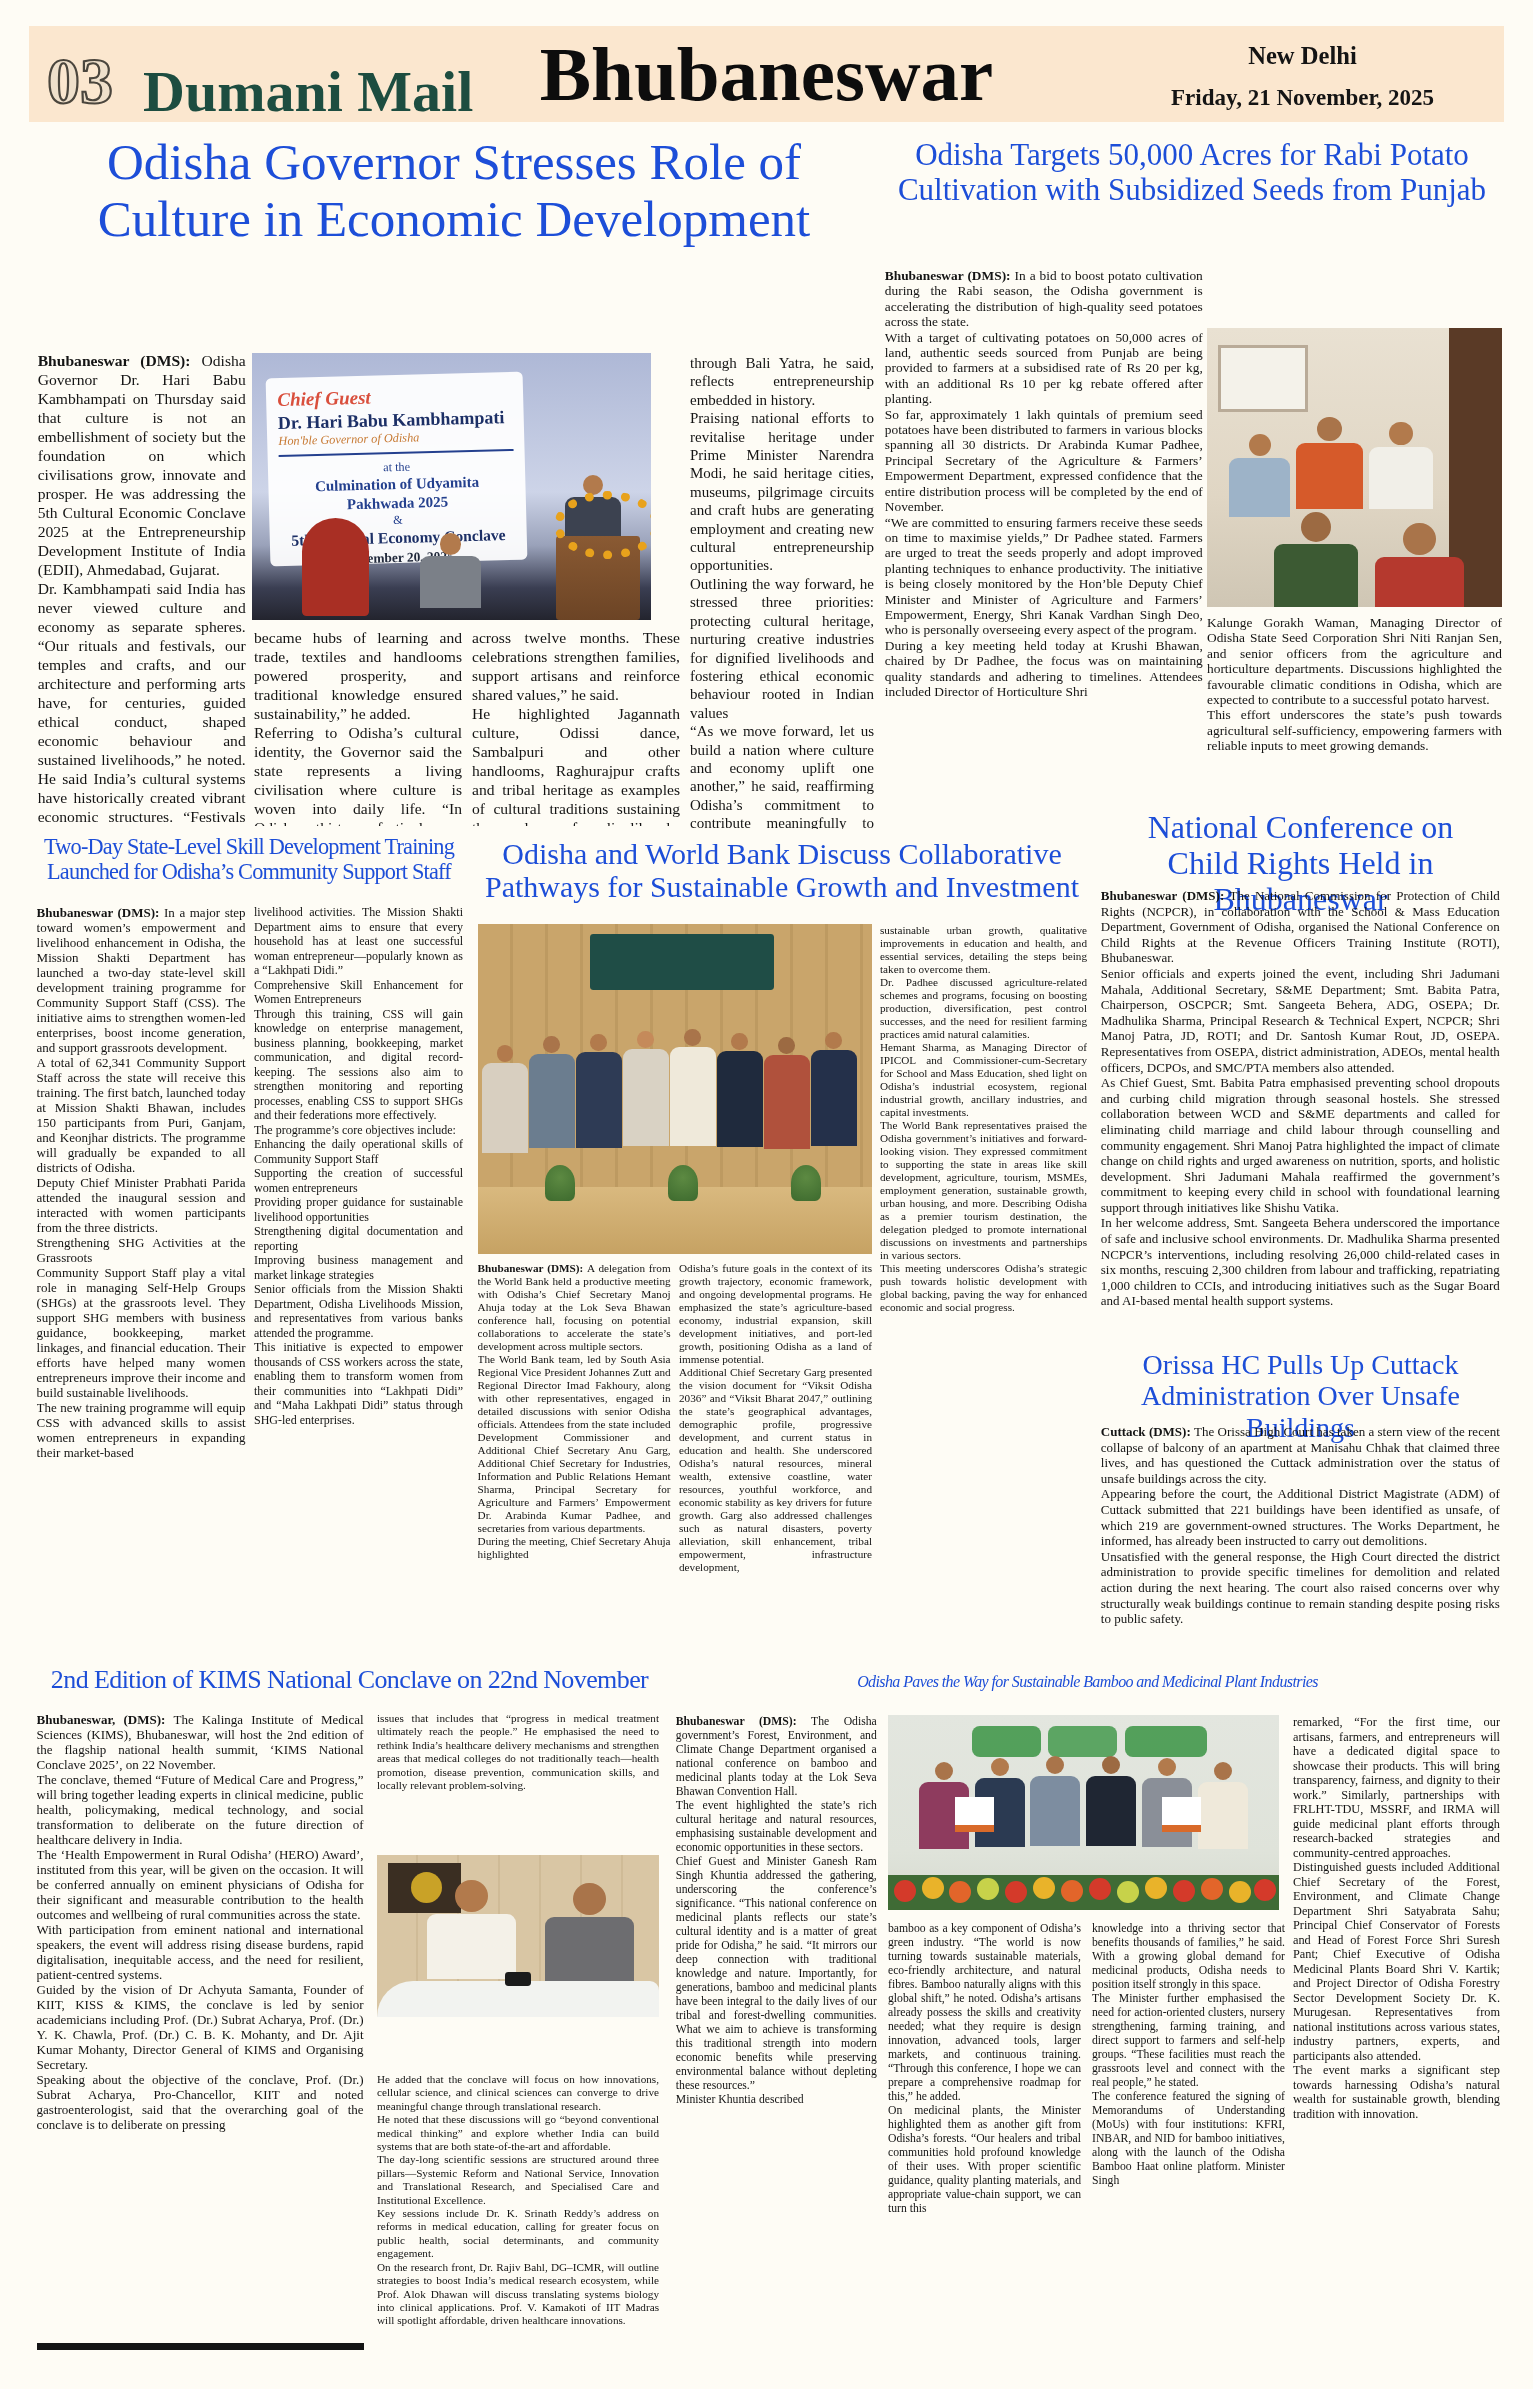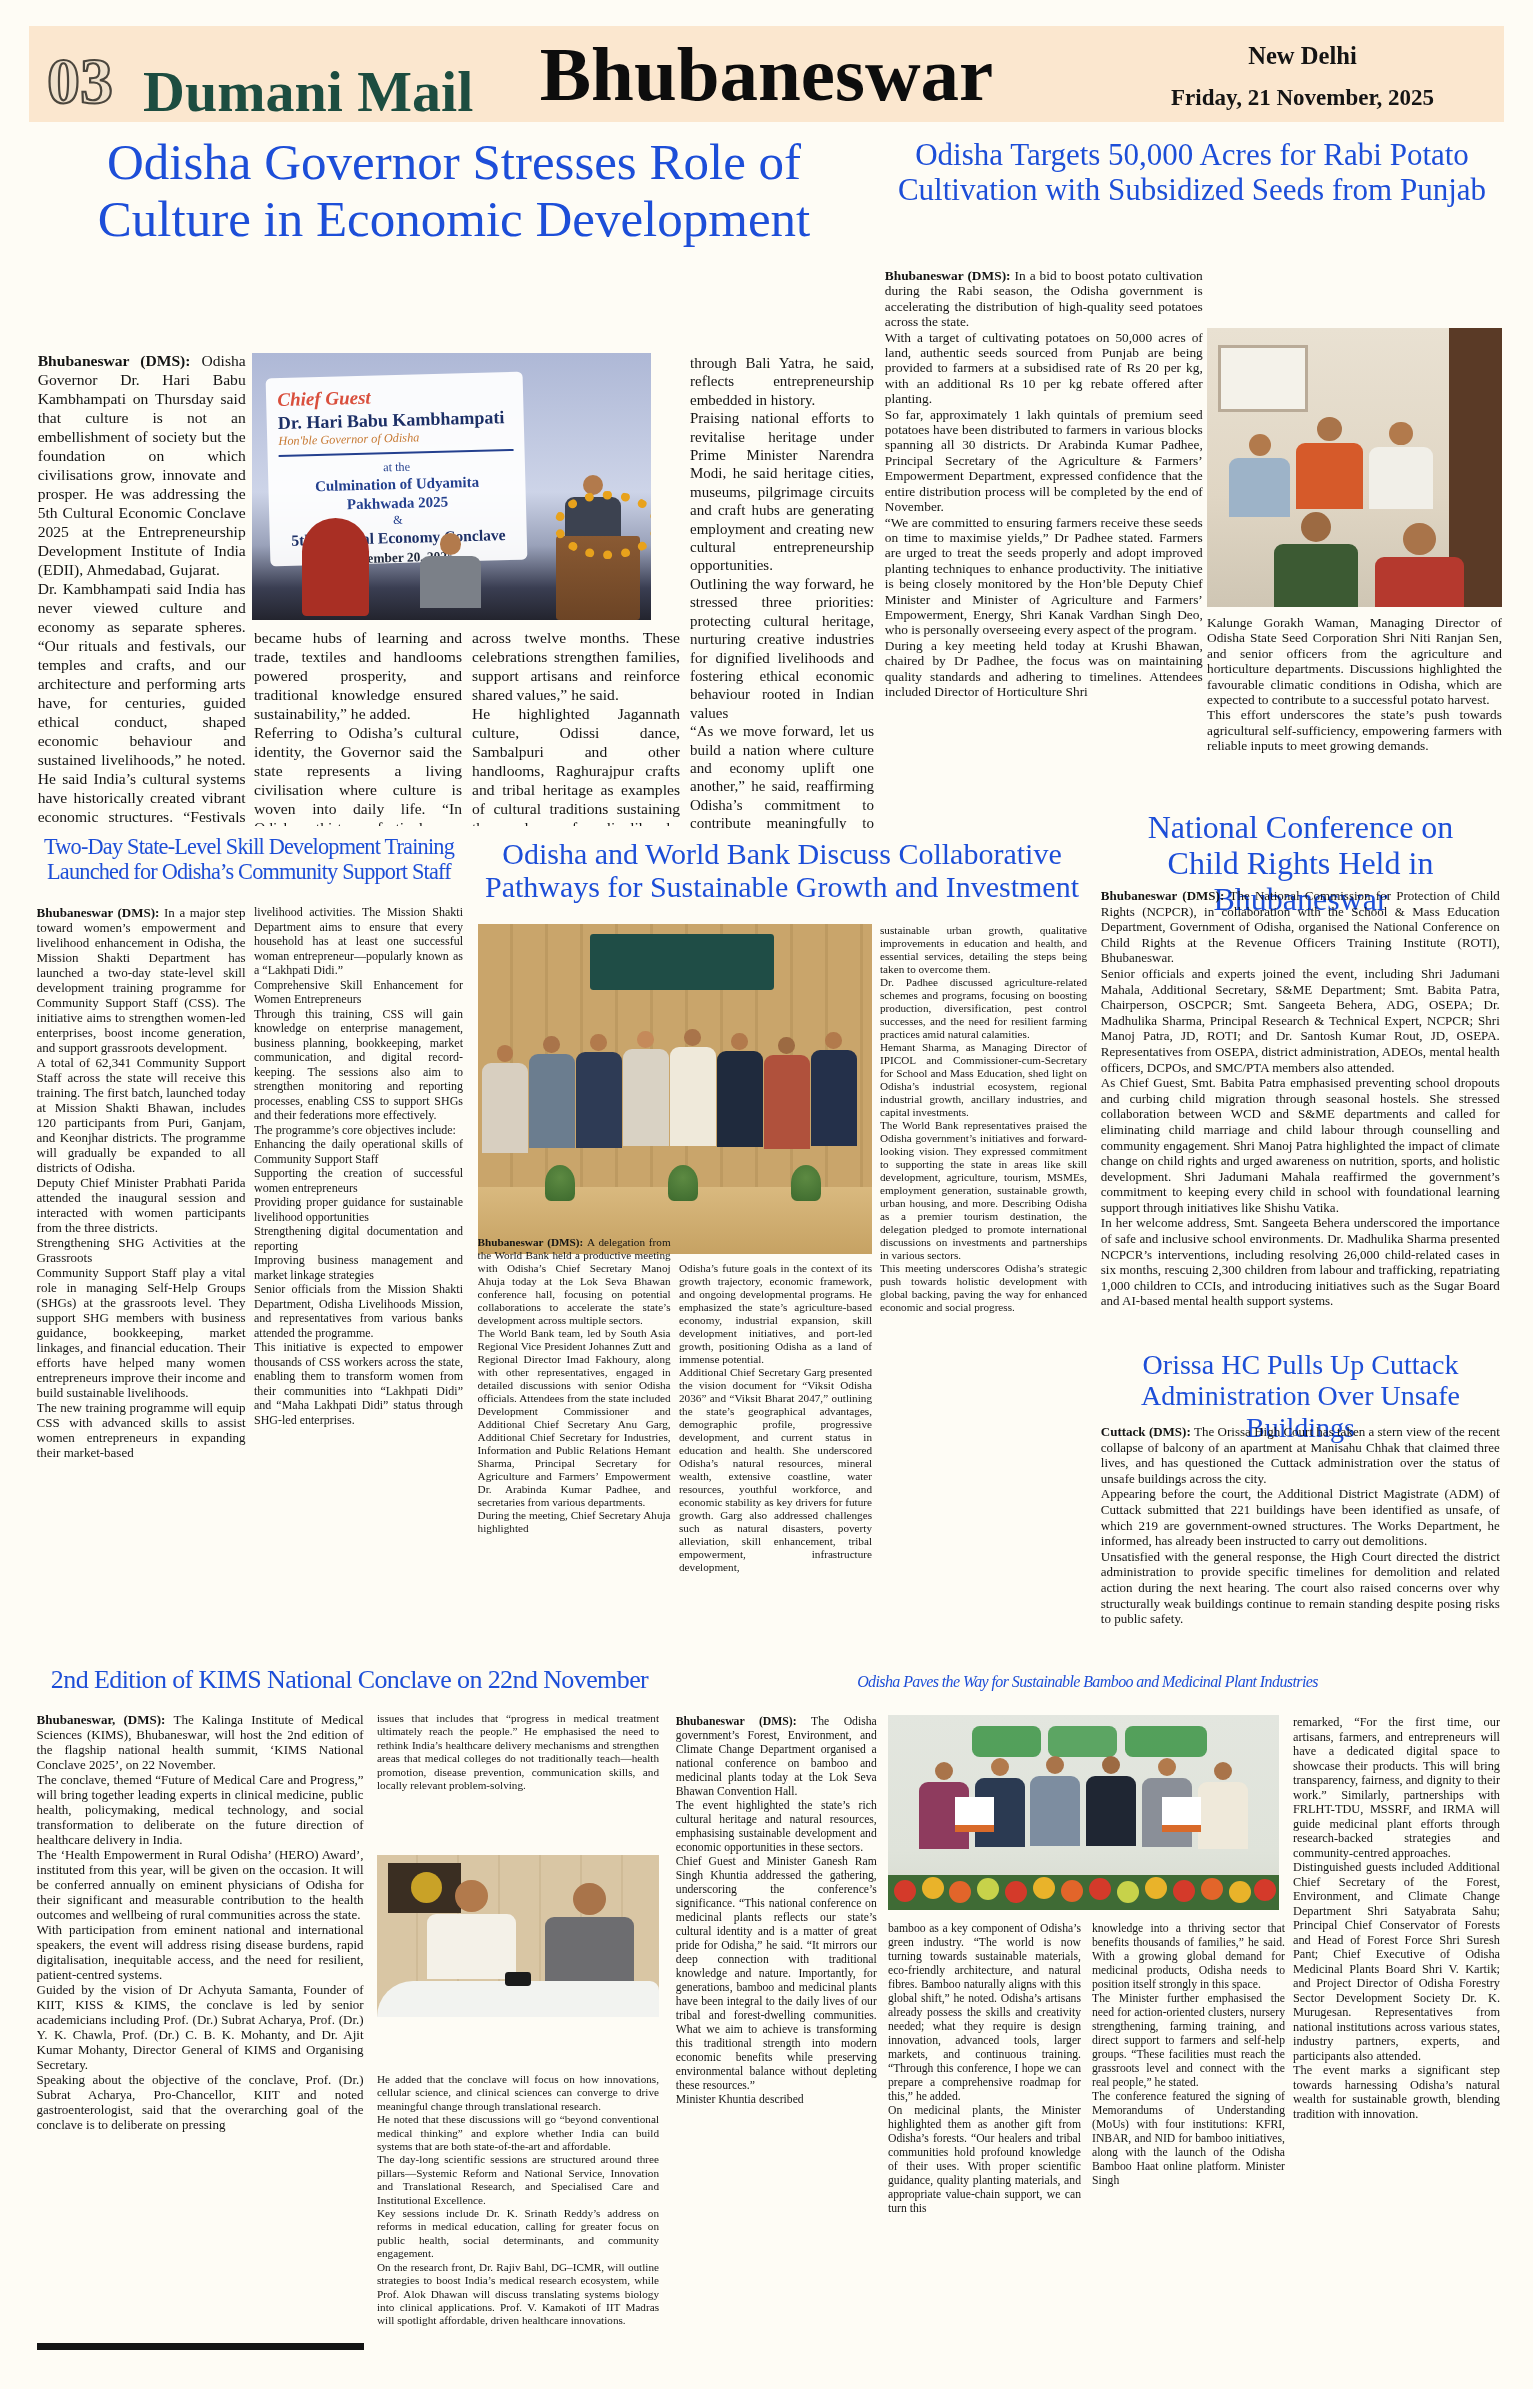--- a/index.html
+++ b/index.html
@@ -125,21 +125,21 @@
   <div class="col" style="left:325px;top:487px;width:295px;height:212px;font-size:13.4px;line-height:15.4px;">
       <p>Kalunge Gorakh Waman, Managing Director of Odisha State Seed Corporation Shri Niti Ranjan Sen, and senior officers from the agriculture and horticulture departments. Discussions highlighted the favourable climatic conditions in Odisha, which are expected to contribute to a successful potato harvest.</p>
       <p>This effort underscores the state’s push towards agricultural self-sufficiency, empowering farmers with reliable inputs to meet growing demands.</p>
     </div>
 </div>
 
 <div class="article" style="left:31px;top:832px;width:436px;height:824px;">
   <h1 class="hl" style="font-size:22.3px;letter-spacing:-0.8px;margin:2.8px 0 0 0;">Two-Day State-Level Skill Development Training Launched for Odisha’s Community Support Staff</h1>
   <div class="col" style="left:5.6px;top:73px;width:209px;height:743px;font-size:13px;line-height:15px;">
       <p><b>Bhubaneswar (DMS): </b>In a major step toward women’s empowerment and livelihood enhancement in Odisha, the Mission Shakti Department has launched a two-day state-level skill development training programme for Community Support Staff (CSS). The initiative aims to strengthen women-led enterprises, boost income generation, and support grassroots development.</p>
-      <p>A total of 62,341 Community Support Staff across the state will receive this training. The first batch, launched today at Mission Shakti Bhawan, includes 120 participants from Puri, Ganjam, and Keonjhar districts. The programme will gradually be expanded to all districts of Odisha.</p>
+      <p>A total of 62,341 Community Support Staff across the state will receive this training. The first batch, launched today at Mission Shakti Bhawan, includes 150 participants from Puri, Ganjam, and Keonjhar districts. The programme will gradually be expanded to all districts of Odisha.</p>
       <p>Deputy Chief Minister Prabhati Parida attended the inaugural session and interacted with women participants from the three districts.</p>
       <p>Strengthening SHG Activities at the Grassroots</p>
       <p>Community Support Staff play a vital role in managing Self-Help Groups (SHGs) at the grassroots level. They support SHG members with business guidance, bookkeeping, market linkages, and financial education. Their efforts have helped many women entrepreneurs improve their income and build sustainable livelihoods.</p>
       <p>The new training programme will equip CSS with advanced skills to assist women entrepreneurs in expanding their market-based</p>
     </div>
   <div class="col" style="left:223px;top:73px;width:209px;height:743px;font-size:12px;line-height:14.5px;">
       <p>livelihood activities. The Mission Shakti Department aims to ensure that every household has at least one successful woman entrepreneur—popularly known as a “Lakhpati Didi.”</p>
       <p>Comprehensive Skill Enhancement for Women Entrepreneurs</p>
       <p>Through this training, CSS will gain knowledge on enterprise management, business planning, bookkeeping, market communication, and digital record-keeping. The sessions also aim to strengthen monitoring and reporting processes, enabling CSS to support SHGs and their federations more effectively.</p>
       <p>The programme’s core objectives include:</p>
@@ -187,21 +187,21 @@
       </div>
     <div class="person" style="left:333px;bottom:67px;width:46px;height:155px;--skin:#b27a4c;--cloth:#24304a;">
         <div class="p-head"></div>
         <div class="p-body"></div>
       </div>
     <div style="position:absolute;left:0;bottom:0;width:100%;height:67px;background:linear-gradient(180deg,#d9b97f,#c6a263);"></div>
     <div class="plant" style="left:67px;bottom:53px;"></div>
     <div class="plant" style="left:190px;bottom:53px;"></div>
     <div class="plant" style="left:313px;bottom:53px;"></div>
   </div>
-  <div class="col" style="left:5.6px;top:404px;width:193px;height:391px;font-size:11.2px;line-height:13px;">
+  <div class="col" style="left:5.6px;top:430px;width:193px;height:391px;font-size:11.2px;line-height:13px;">
       <p><b>Bhubaneswar (DMS): </b>A delegation from the World Bank held a productive meeting with Odisha’s Chief Secretary Manoj Ahuja today at the Lok Seva Bhawan conference hall, focusing on potential collaborations to accelerate the state’s development across multiple sectors.</p>
       <p>The World Bank team, led by South Asia Regional Vice President Johannes Zutt and Regional Director Imad Fakhoury, along with other representatives, engaged in detailed discussions with senior Odisha officials. Attendees from the state included Development Commissioner and Additional Chief Secretary Anu Garg, Additional Chief Secretary for Industries, Information and Public Relations Hemant Sharma, Principal Secretary for Agriculture and Farmers’ Empowerment Dr. Arabinda Kumar Padhee, and secretaries from various departments.</p>
       <p>During the meeting, Chief Secretary Ahuja highlighted</p>
     </div>
   <div class="col" style="left:207px;top:430px;width:193px;height:391px;font-size:11.2px;line-height:13px;">
       <p>Odisha’s future goals in the context of its growth trajectory, economic framework, and ongoing developmental programs. He emphasized the state’s agriculture-based economy, industrial expansion, skill development initiatives, and port-led growth, positioning Odisha as a land of immense potential.</p>
       <p>Additional Chief Secretary Garg presented the vision document for “Viksit Odisha 2036” and “Viksit Bharat 2047,” outlining the state’s geographical advantages, demographic profile, progressive development, and current status in education and health. She underscored Odisha’s natural resources, mineral wealth, extensive coastline, water resources, youthful workforce, and economic stability as key drivers for future growth. Garg also addressed challenges such as natural disasters, poverty alleviation, skill enhancement, tribal empowerment, infrastructure development,</p>
     </div>
   <div class="col" style="left:408px;top:92px;width:207px;height:729px;font-size:11.2px;line-height:13px;">
       <p>sustainable urban growth, qualitative improvements in education and health, and essential services, detailing the steps being taken to overcome them.</p>

